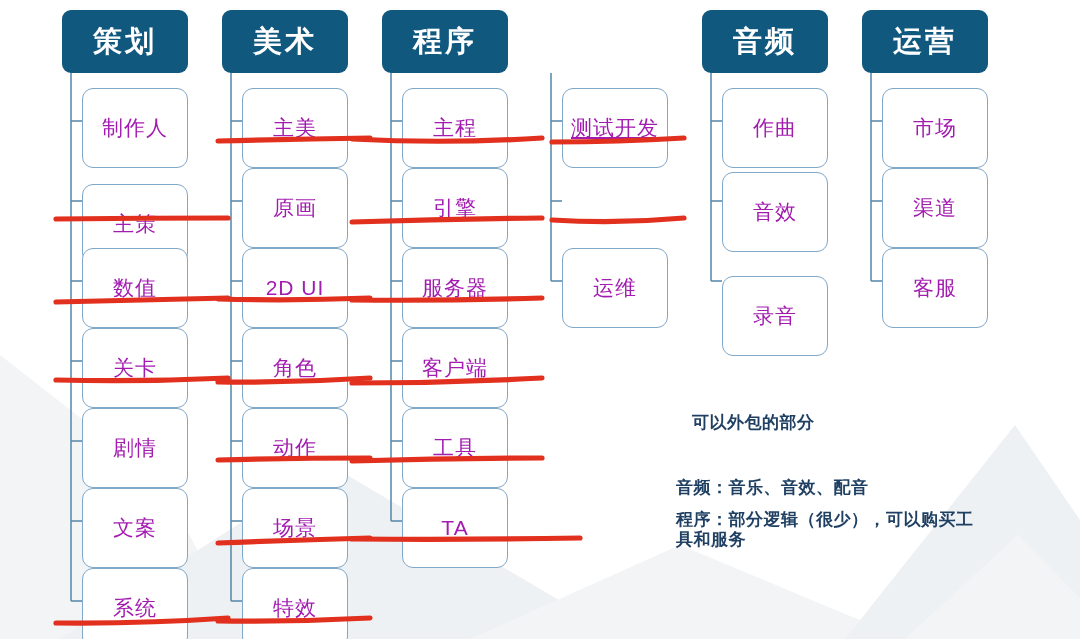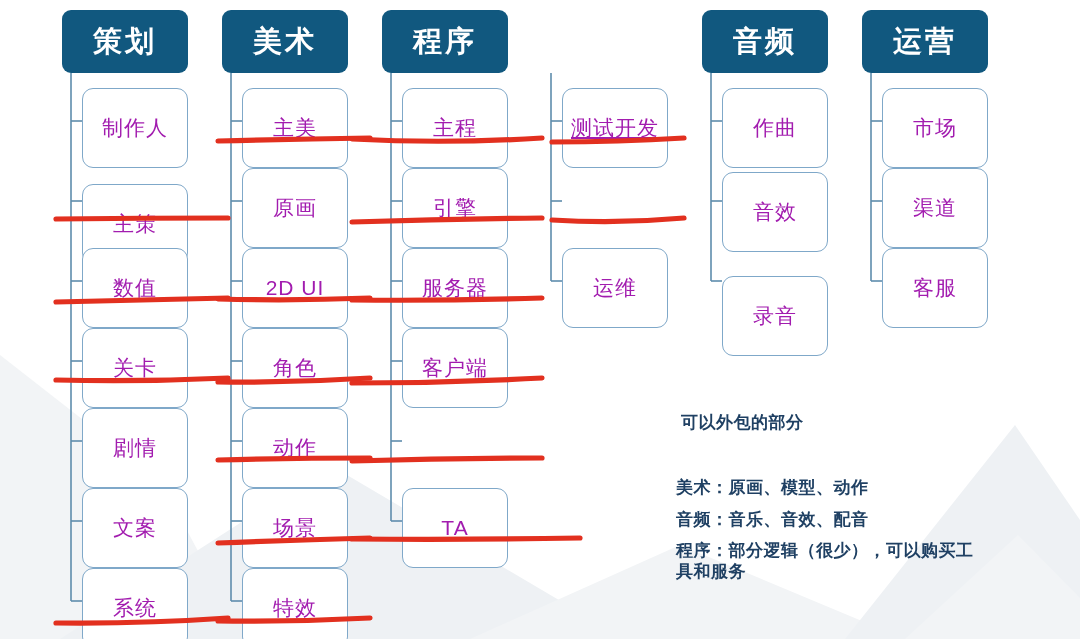--- a/index.html
+++ b/index.html
@@ -48,21 +48,21 @@
     white-space: nowrap;
   }
   .notes {
     position: absolute;
     left: 676px; top: 411px;
     width: 302px;
     color: var(--note-text, #1F4063);
     z-index: 2;
   }
   .notes h3 {
-    margin: 0 0 44px 5px;
+    margin: 0 0 44px 16px;
     font-size: 17px;
     font-weight: bold;
     letter-spacing: 0.5px;
   }
   .notes p {
     margin: 0 0 11px 0;
     font-size: 17px;
     font-weight: bold;
     line-height: 1.22;
     letter-spacing: 0.5px;
@@ -135,20 +135,21 @@
       <div class="org-item" style="left: 242px; top: 248px;">2D UI</div>
       <div class="org-item" style="left: 242px; top: 408px;">动作</div>
       <div class="org-item" style="left: 242px; top: 328px;">角色</div>
       <div class="org-item" style="left: 242px; top: 488px;">场景</div>
       <div class="org-item" style="left: 242px; top: 568px;">特效</div>
       <div class="col-header" style="left: 382px; top: 10px;">程序</div>
       <div class="org-item" style="left: 402px; top: 88px;">主程</div>
       <div class="org-item" style="left: 402px; top: 168px;">引擎</div>
       <div class="org-item" style="left: 402px; top: 248px;">服务器</div>
       <div class="org-item" style="left: 402px; top: 328px;">客户端</div>
+      <div class="org-item" style="left: 402px; top: 408px;">工具</div>
       <div class="org-item" style="left: 402px; top: 488px;">TA</div>
       <div class="org-item" style="left: 562px; top: 88px; text-decoration: underline;">测试开发</div>
       <div class="org-item" style="left: 562px; top: 248px;">运维</div>
       <div class="col-header" style="left: 702px; top: 10px;">音频</div>
       <div class="org-item" style="left: 722px; top: 88px;">作曲</div>
       <div class="org-item" style="left: 722px; top: 172px;">音效</div>
       <div class="org-item" style="left: 722px; top: 240px; margin-top: 36px;">录音</div>
       <div class="col-header" style="left: 862px; top: 10px;">运营</div>
       <div class="org-item" style="left: 882px; top: 88px;">市场</div>
       <div class="org-item" style="left: 882px; top: 168px;">渠道</div>
@@ -172,19 +173,18 @@
       <path d="M 352 383 Q 447 383 542 378" stroke="#E2301F" stroke-width="5.2" stroke-linecap="round" fill="none"></path>
       <path d="M 352 461 Q 447 458 542 458" stroke="#E2301F" stroke-width="5.2" stroke-linecap="round" fill="none"></path>
       <path d="M 352 539 Q 466 540 580 538" stroke="#E2301F" stroke-width="5.2" stroke-linecap="round" fill="none"></path>
       <path d="M 552 142 Q 618 142 684 138" stroke="#E2301F" stroke-width="5.2" stroke-linecap="round" fill="none"></path>
       <path d="M 552 220 Q 618 224 684 218" stroke="#E2301F" stroke-width="5.2" stroke-linecap="round" fill="none"></path>
     </svg>
 
   <aside class="notes">
     <h3>可以外包的部分</h3>
     <div id="note-lines">
-        <p>美术：原画、模型、动作</p>
         <p>音频：音乐、音效、配音</p>
         <p>程序：部分逻辑（很少），可以购买工具和服务</p>
       </div>
   </aside>
 
 </div>
 
 </body></html>

